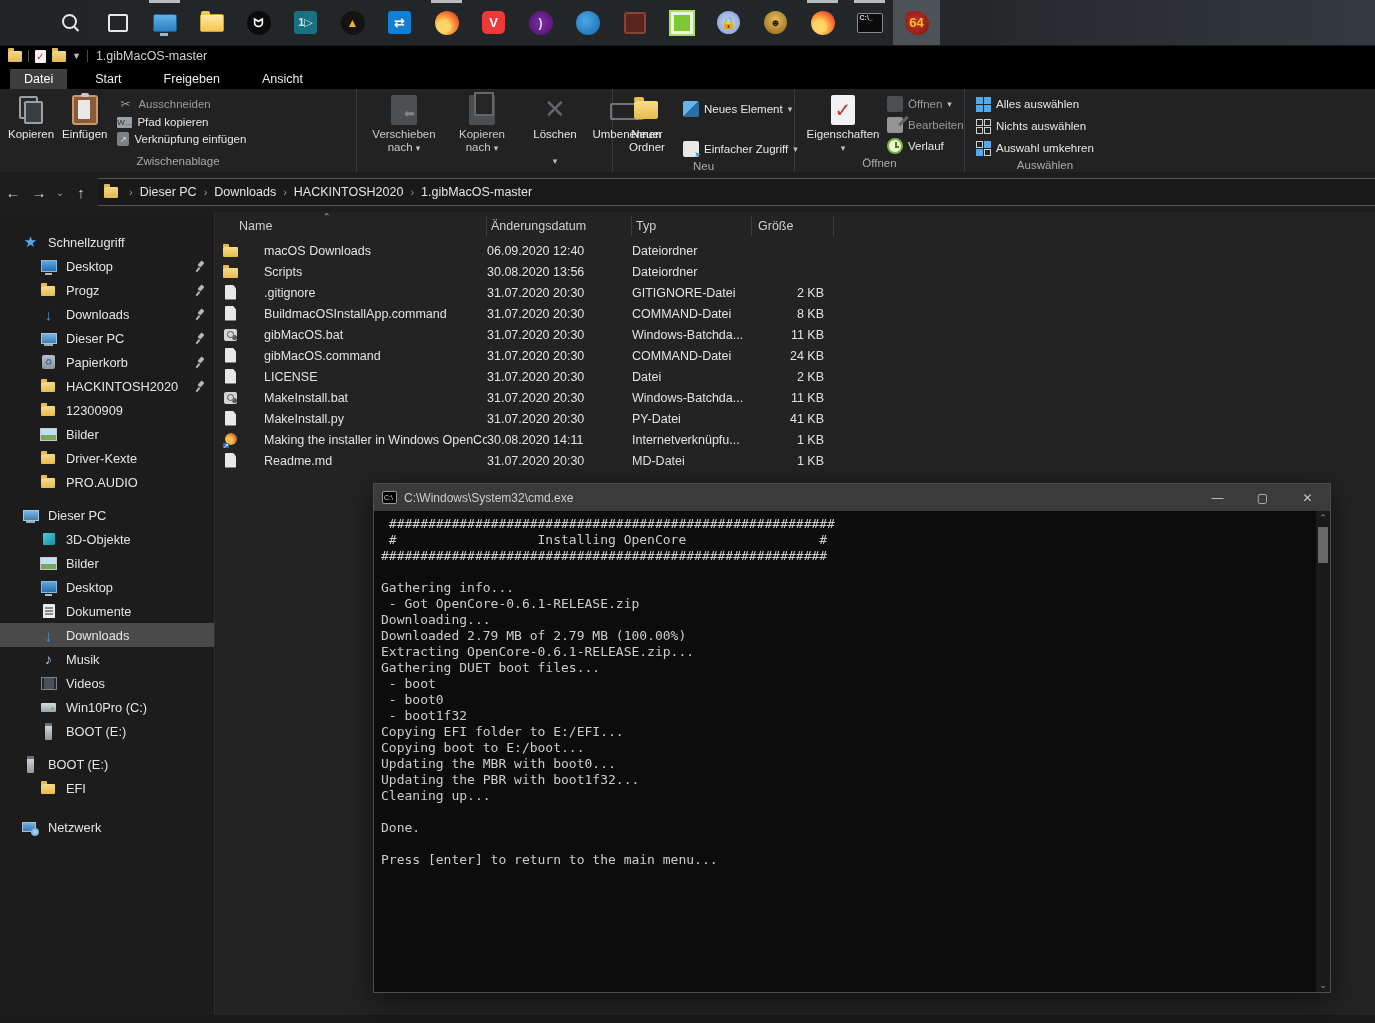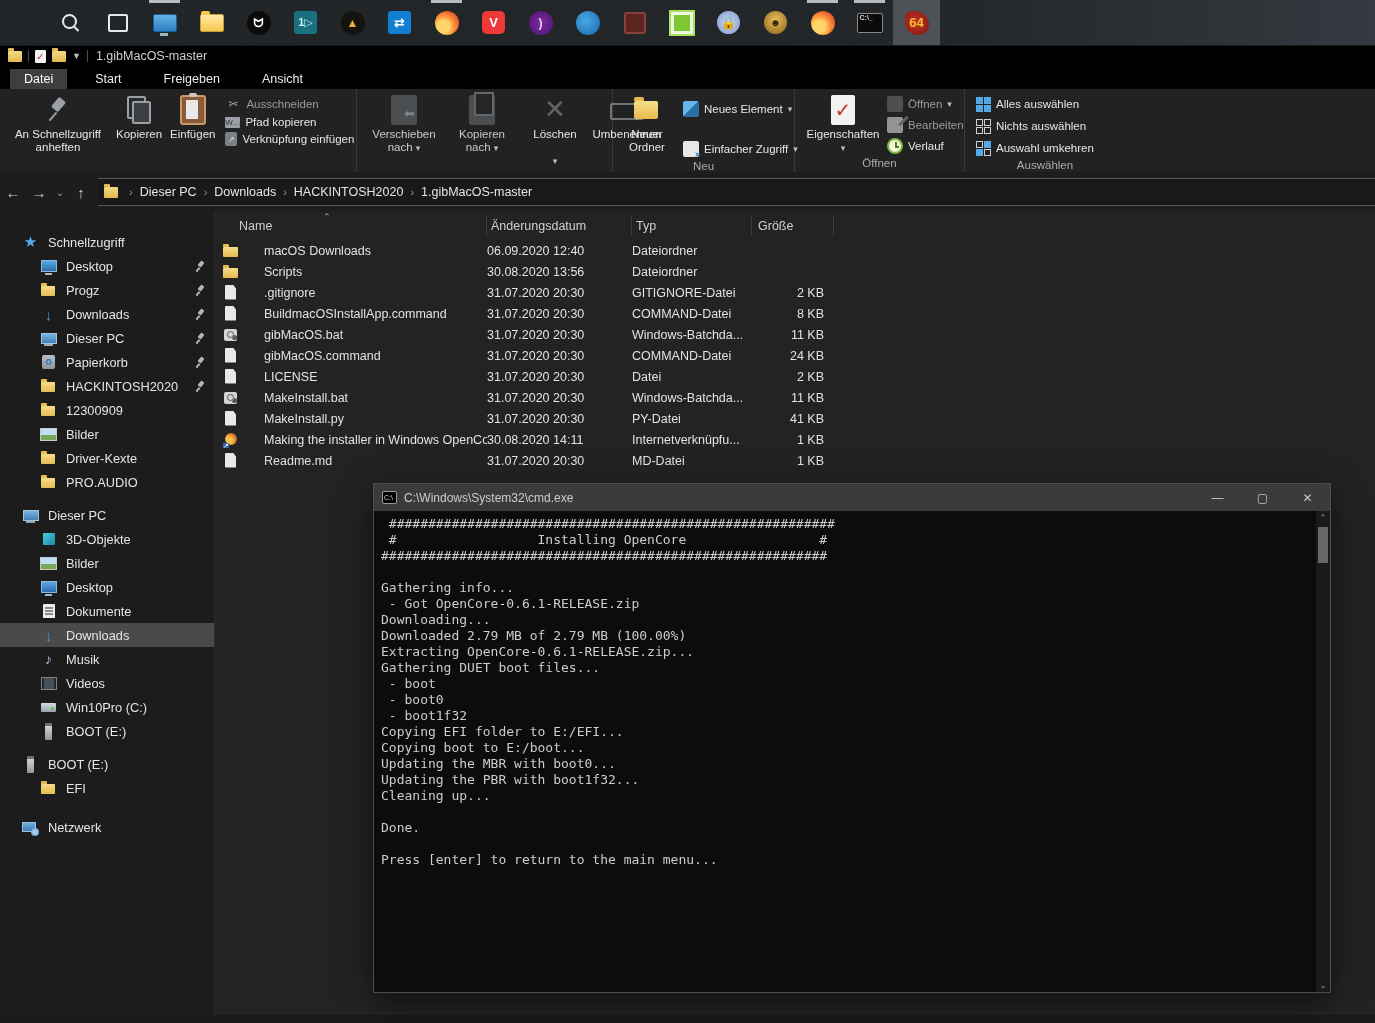--- a/index.html
+++ b/index.html
@@ -257,24 +257,20 @@
 <div class="tabs">
   <div class="tab file">Datei</div>
   <div class="tab">Start</div>
   <div class="tab">Freigeben</div>
   <div class="tab">Ansicht</div>
 </div>
 
 <div class="ribbon">
   <div class="rgroup" style="width:357px">
     <div class="rcontent">
-      <div class="bigbtn" style="width:100px">
-        <div class="ic-pin"></div>
-        <div class="blabel">An Schnellzugriff anheften</div>
-      </div>
       <div class="bigbtn">
         <div class="ic-copy"></div>
         <div class="blabel">Kopieren</div>
       </div>
       <div class="bigbtn">
         <div class="ic-paste"></div>
         <div class="blabel">Einfügen</div>
       </div>
       <div class="smallcol">
         <div class="smallrow dim">
@@ -284,20 +280,21 @@
         <div class="smallrow">
             <span class="ricon" style="background:#9aa0a6;color:#2a2a2a;font-size:8px;width:15px;height:11px;border-radius:1px;">W…</span>
             <span>Pfad kopieren</span>
           </div>
         <div class="smallrow">
             <span class="ricon" style="background:#7a8288;width:12px;height:14px;border-radius:2px;color:#dfe3e8;font-size:8px;">↗</span>
             <span>Verknüpfung einfügen</span>
           </div>
       </div>
     </div>
+    <div class="rlabel">Zwischenablage</div>
   </div>
 
   <div class="rgroup" style="width:256px">
     <div class="rcontent">
       <div class="bigbtn" style="width:78px">
         <div class="ic-move"></div>
         <div class="blabel dim"><span>Verschieben nach</span> <span class="caret">▾</span></div>
       </div>
       <div class="bigbtn" style="width:62px">
         <div class="ic-copyto"></div>

